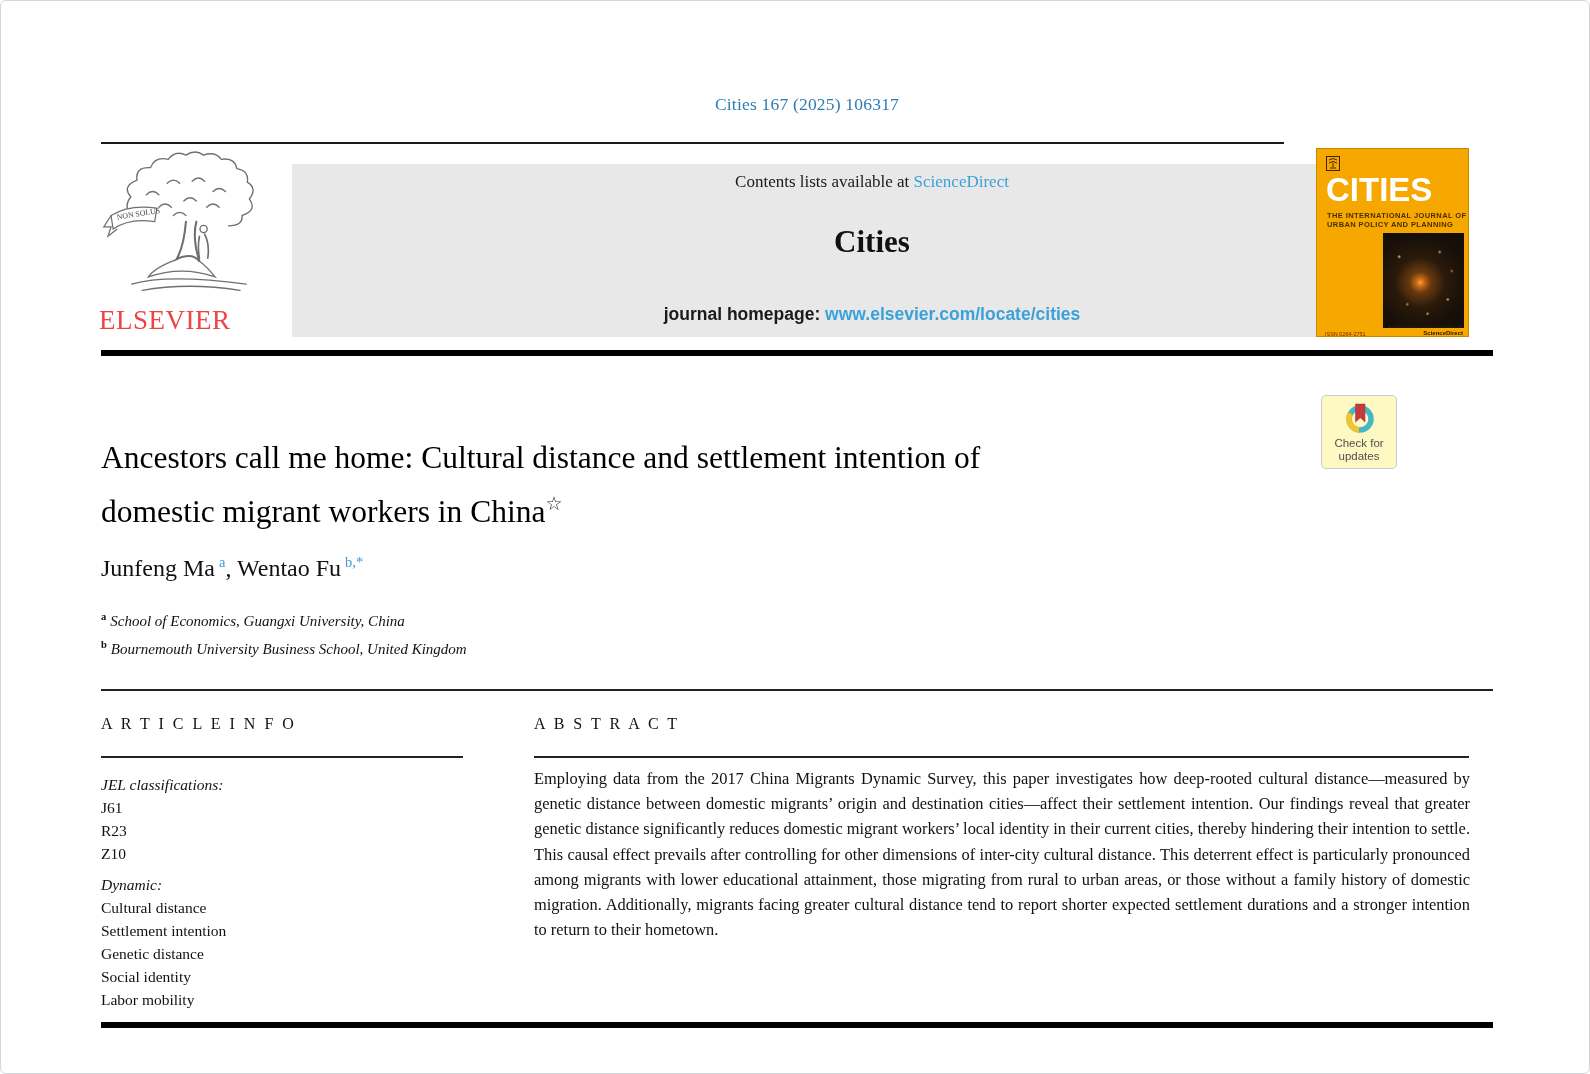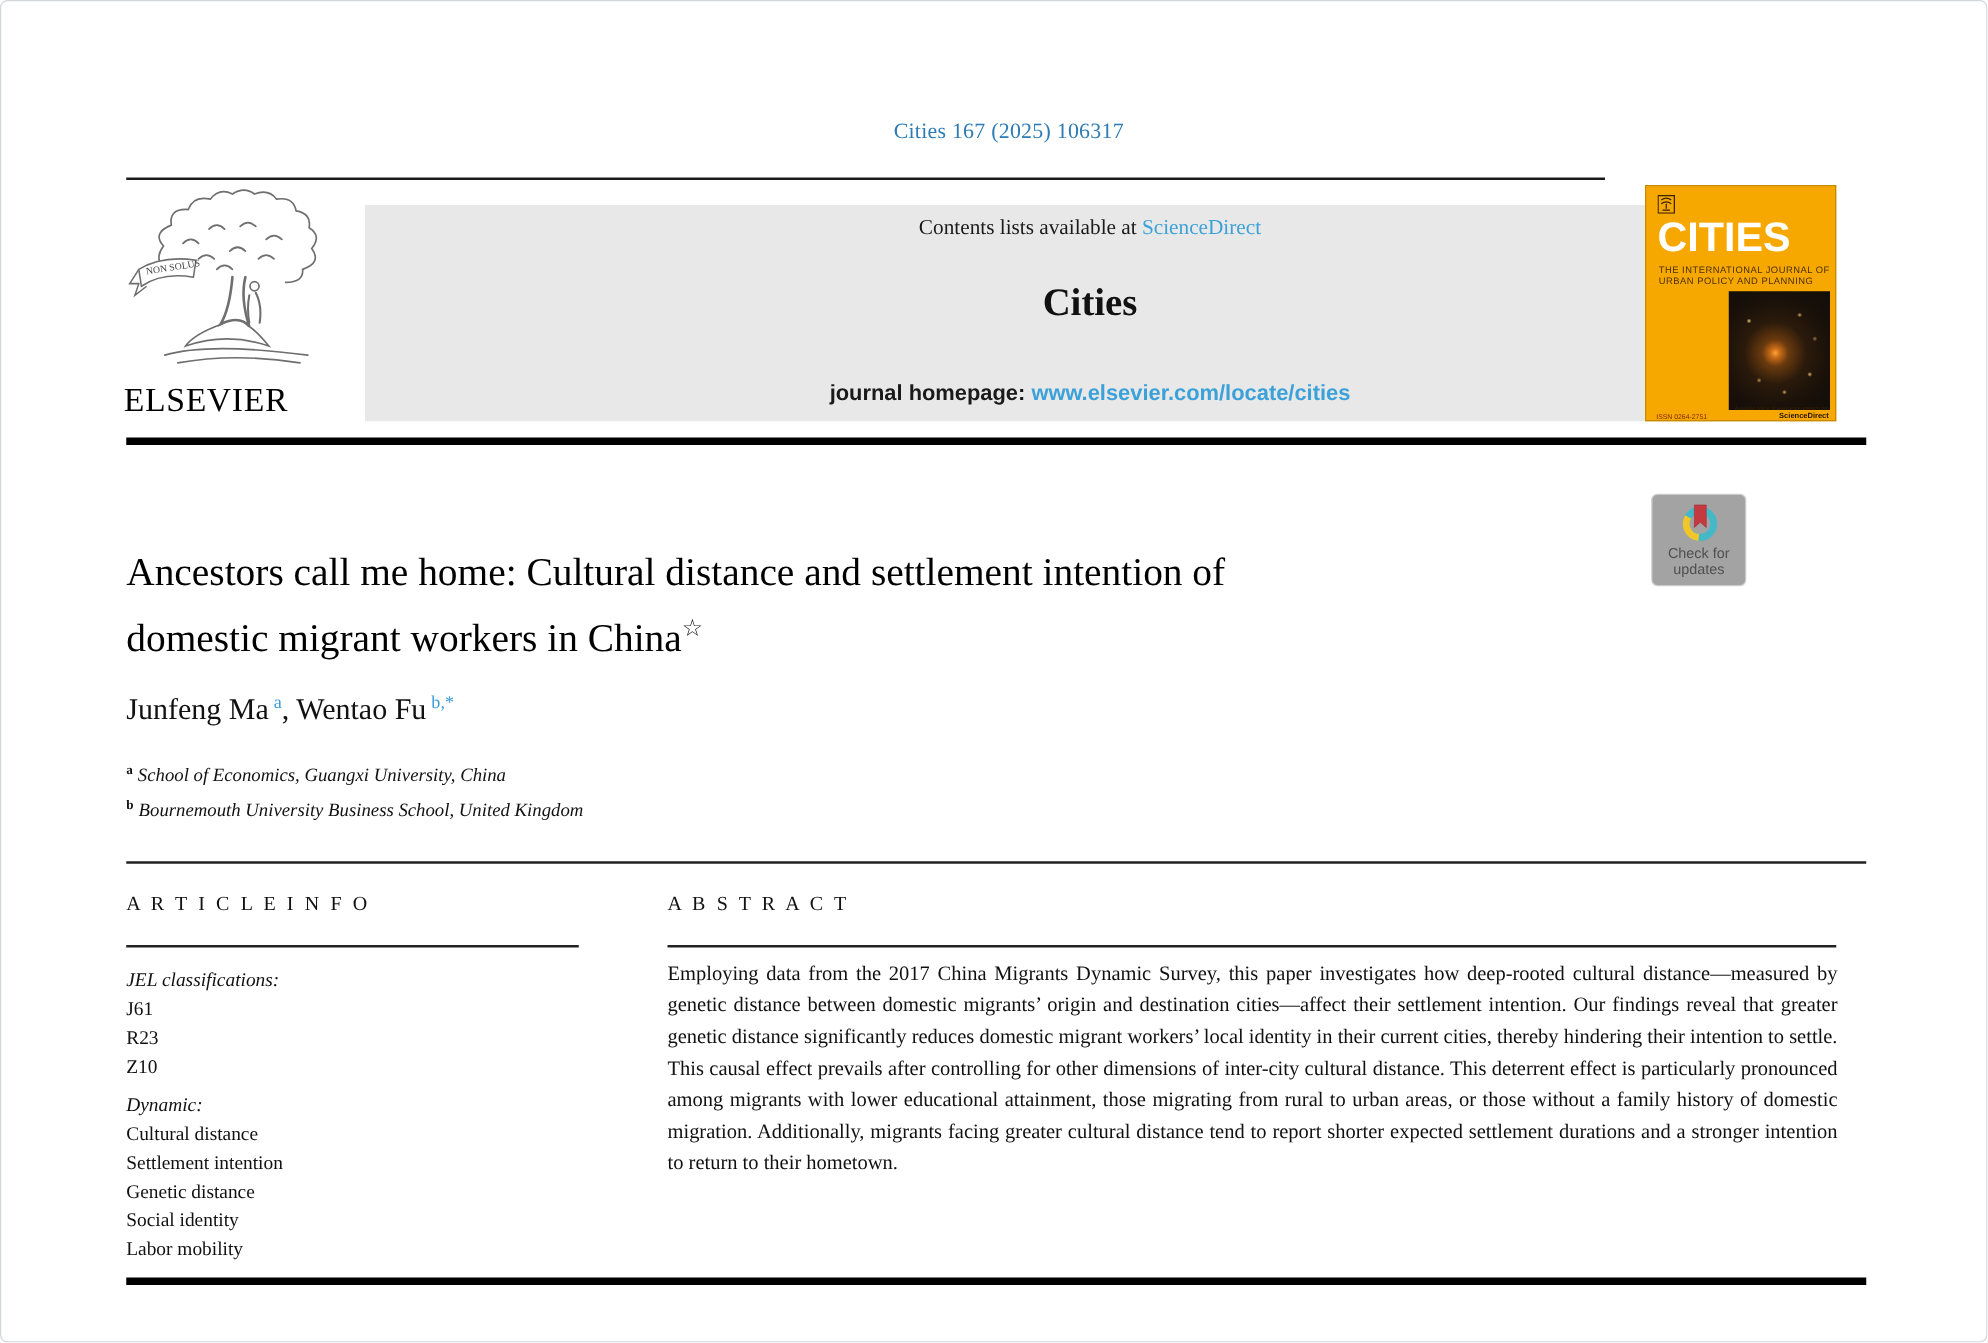--- a/index.html
+++ b/index.html
@@ -11,37 +11,37 @@
   .link-blue{color:#2e7cb4;}
   .link-light{color:#3ba1d9;}
   .citation{top:93px;left:0;width:100%;text-align:center;font-size:17.5px;letter-spacing:.2px;padding-left:12px;}
   .rule-top{left:100px;top:141px;width:1183px;height:2px;background:#1a1a1a;}
   .rule-thick{left:100px;width:1392px;height:6px;background:#000;}
   .banner{left:291px;top:163px;width:1160px;height:173px;background:#e8e8e8;}
   .contents-line{top:8px;left:0;width:100%;text-align:center;font-size:17px;color:#1a1a1a;}
   .journal-title{top:60px;left:0;width:100%;text-align:center;font-size:31px;font-weight:600;color:#111;}
   .homepage-line{bottom:12px;left:0;width:100%;text-align:center;font-size:17.5px;color:#1a1a1a;}
   .elsevier-block{left:98px;top:150px;width:178px;height:190px;}
-  .elsevier-word{left:98px;top:304px;width:180px;font-size:27px;color:#000000;letter-spacing:.5px;font-weight:500;}
+  .elsevier-word{left:98px;top:304px;width:180px;font-size:27px;color:#ef4444;letter-spacing:.5px;font-weight:500;}
   .cover{left:1315px;top:147px;width:153px;height:189px;background:#f7a800;border:1px solid #c68a00;box-sizing:border-box;}
   .cover-title{left:9px;top:22px;font-family:"Liberation Sans",sans-serif;font-weight:700;font-size:33px;color:#fff;letter-spacing:0px;}
-  .cover-sub{left:10px;top:62px;font-family:"Liberation Sans",sans-serif;font-weight:400;font-size:7.5px;line-height:9px;color:#4a3000;letter-spacing:.4px;}
+  .cover-sub{left:10px;top:62px;font-family:"Liberation Sans",sans-serif;font-weight:700;font-size:7.5px;line-height:9px;color:#4a3000;letter-spacing:.4px;}
   .cover-img{left:66px;top:84px;width:81px;height:95px;
      background:
        radial-gradient(2px 2px at 20% 25%, #e8c27a, transparent),
        radial-gradient(2px 2px at 70% 20%, #caa05a, transparent),
        radial-gradient(2px 2px at 80% 70%, #d8b06a, transparent),
        radial-gradient(2px 2px at 30% 75%, #b89050, transparent),
        radial-gradient(2px 2px at 55% 85%, #caa05a, transparent),
        radial-gradient(2px 2px at 85% 40%, #9a7840, transparent),
        radial-gradient(circle at 46% 52%, #ffa235 0%, #c66a18 6%, #6a3a0e 16%, #2a1a0b 38%, #181009 68%, #120d08 100%);}
   .cover-sd{right:5px;top:181px;font-family:"Liberation Sans",sans-serif;font-size:6px;font-weight:700;color:#241500;text-align:right;}
   .cover-avail{right:5px;top:175px;font-family:"Liberation Sans",sans-serif;font-size:4px;color:#3a2400;text-align:right;}
   .cover-issn{left:8px;top:182px;font-family:"Liberation Sans",sans-serif;font-size:5.5px;color:#7d2800;}
-  .badge{left:1320px;top:394px;width:74px;height:72px;background:#a3a3a3;border:1px solid #cbcbcb;border-radius:5px;cursor:pointer;}
+  .badge{left:1320px;top:394px;width:74px;height:72px;background:#fef9c3;border:1px solid #cbcbcb;border-radius:5px;cursor:pointer;}
   .badge-text{top:41px;left:0;width:100%;text-align:center;font-family:"Liberation Sans",sans-serif;font-size:11.5px;line-height:13px;color:#4f4f4f;}
   .title{left:100px;top:434px;width:1140px;font-size:31.5px;line-height:46px;color:#000;}
   .title sup{font-size:19px;color:#222;}
   .authors{left:100px;top:553px;font-size:24px;color:#111;}
   .authors sup{font-size:14.5px;color:#3b9ad6;margin-left:4px;}
   .affils{left:100px;top:604px;font-size:15px;color:#111;line-height:23px;}
   .affils sup{font-size:10.5px;font-weight:700;margin-right:4px;}
   .affils .it{font-style:italic;}
   .rule-div{left:100px;top:688px;width:1392px;height:1.5px;background:#222;}
   .col-head{top:714px;font-size:16px;letter-spacing:2.5px;color:#111;}

